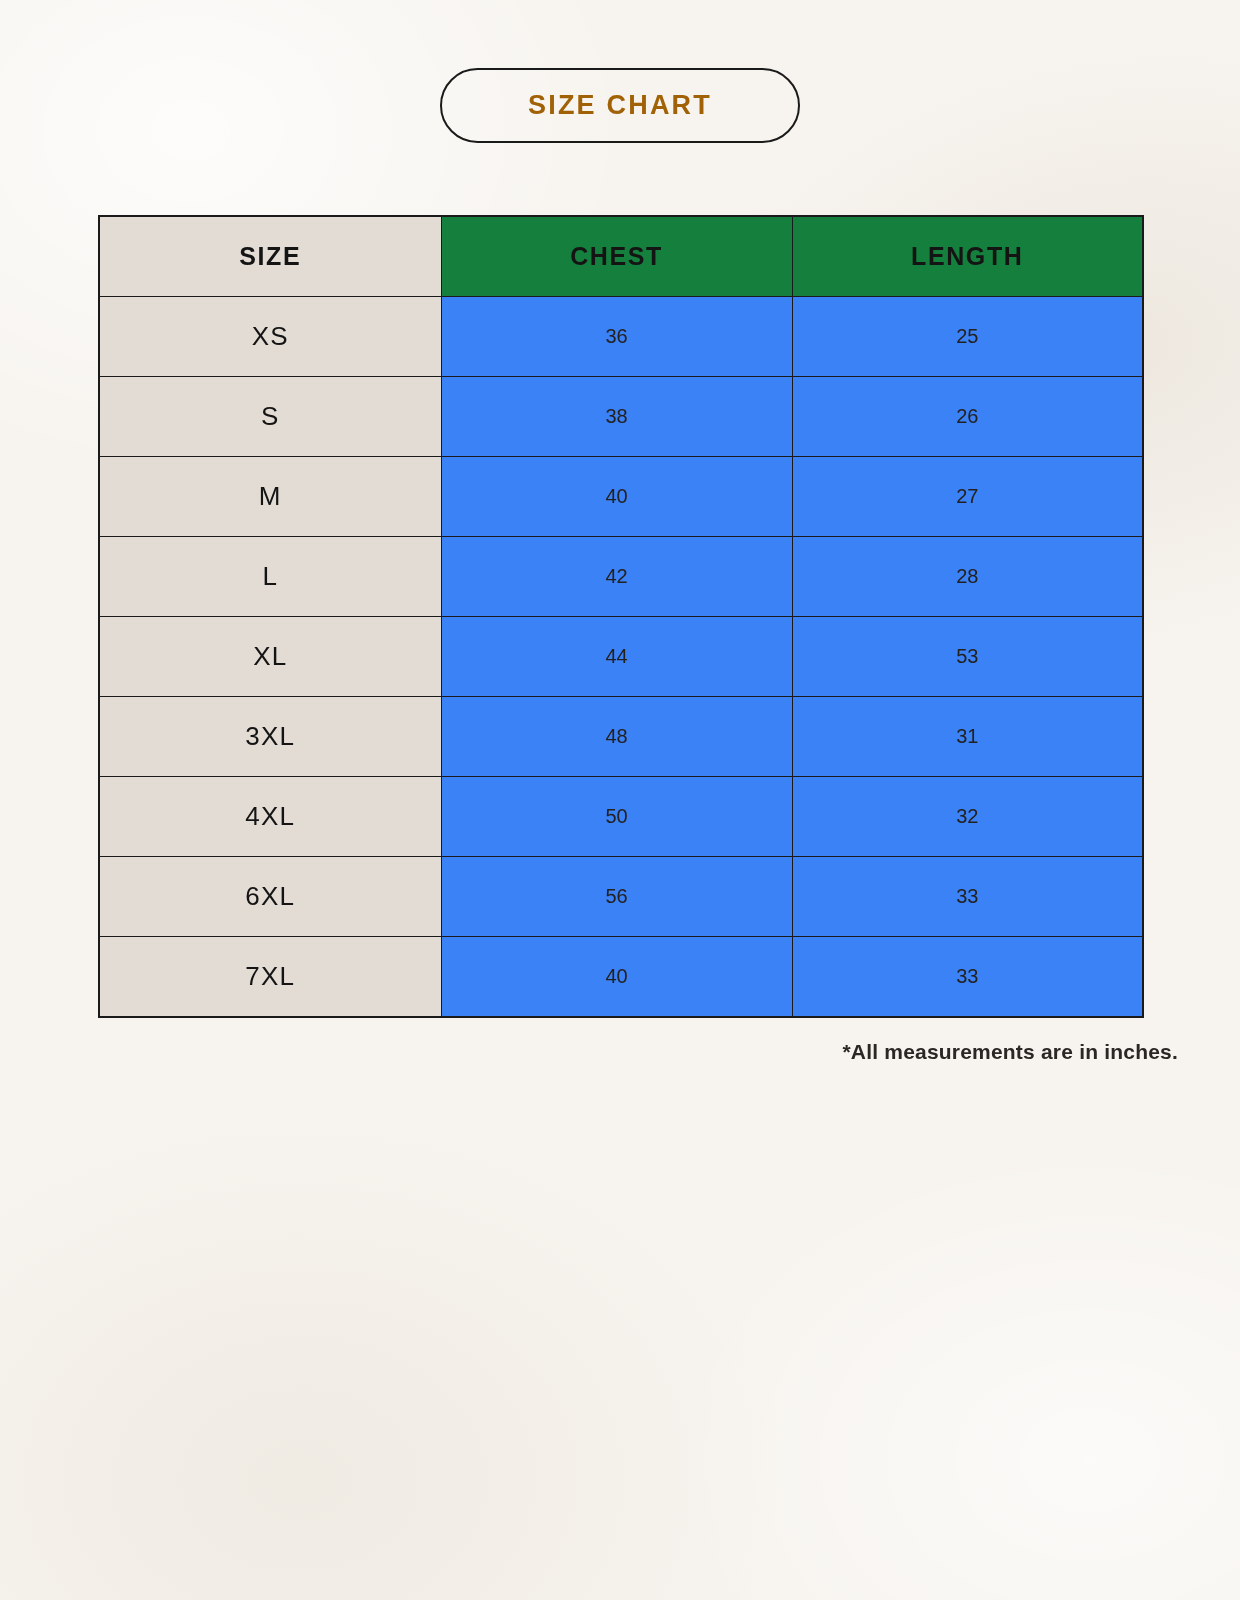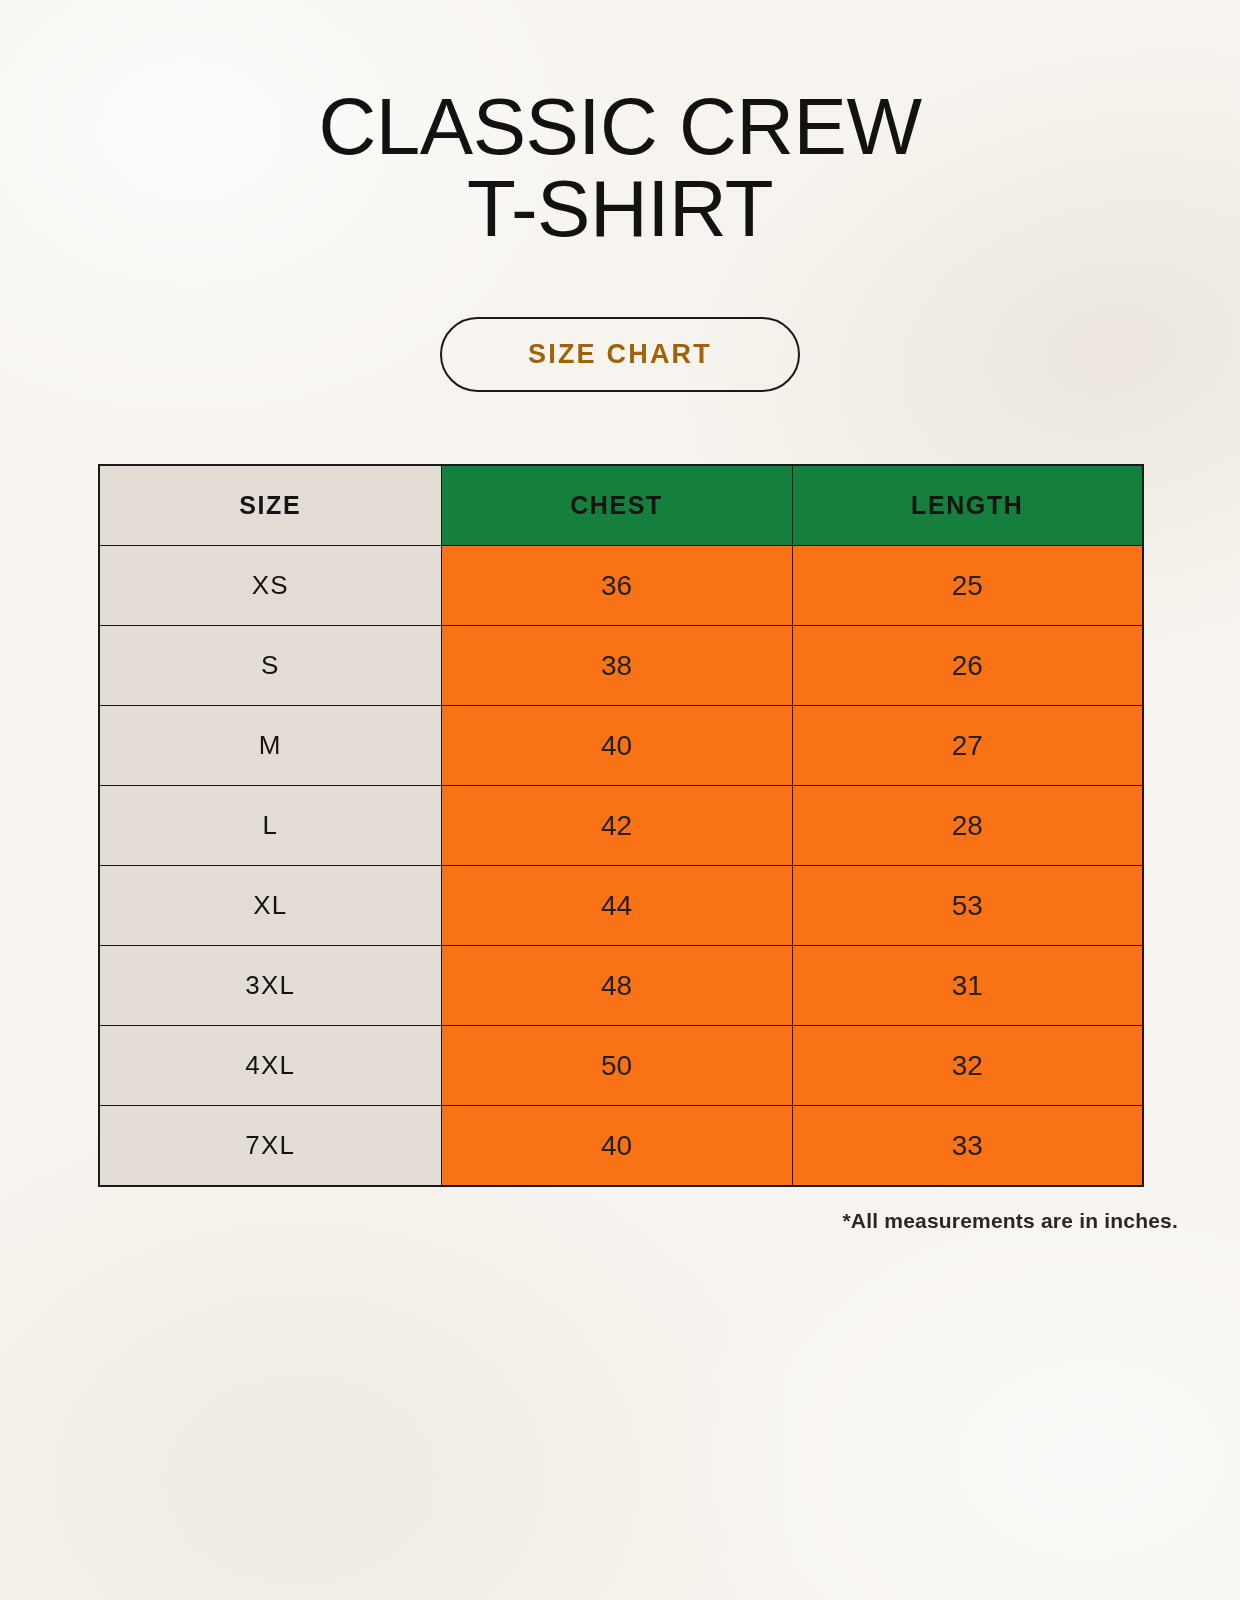--- a/index.html
+++ b/index.html
@@ -109,22 +109,22 @@
   th.head-chest, th.head-length { background: #15803d; }
 
   td.cell-size {
     background: #e3dcd4;
     font-size: 26px;
     font-weight: 400;
     letter-spacing: 1.2px;
     color: #141414;
   }
   td.cell-val {
-    background: #f97316;
-    font-size: 28px;
+    background: #3b82f6;
+    font-size: 20px;
     font-weight: 400;
     color: #23211f;
   }
 
   .footnote {
     margin: 22px 62px 0 0;
     text-align: right;
     font-size: 21px;
     font-weight: 700;
     color: #2a2724;
@@ -134,24 +134,20 @@
 </head>
 <body>
 
 <div class="bg-wash wash-1"></div>
 <div class="bg-wash wash-2"></div>
 <div class="bg-wash wash-3"></div>
 <div class="bg-wash wash-4"></div>
 
 <div class="page">
 
-  <h1 class="title">
-    <span>CLASSIC CREW</span>
-    <span class="line2">T-SHIRT</span>
-  </h1>
 
   <div class="badge-wrap">
     <div class="badge">SIZE CHART</div>
   </div>
 
   <div class="table-wrap">
     <table class="size-table">
       <colgroup>
         <col class="c-size">
         <col class="c-chest">
@@ -194,20 +190,25 @@
           <td class="cell-size">3XL</td>
           <td class="cell-val">48</td>
           <td class="cell-val">31</td>
         </tr>
         <tr>
           <td class="cell-size">4XL</td>
           <td class="cell-val">50</td>
           <td class="cell-val">32</td>
         </tr>
         <tr>
+          <td class="cell-size">6XL</td>
+          <td class="cell-val">56</td>
+          <td class="cell-val">33</td>
+        </tr>
+        <tr>
           <td class="cell-size">7XL</td>
           <td class="cell-val">40</td>
           <td class="cell-val">33</td>
         </tr>
       </tbody>
     </table>
   </div>
 
   <div class="footnote">*All measurements are in inches.</div>
 

